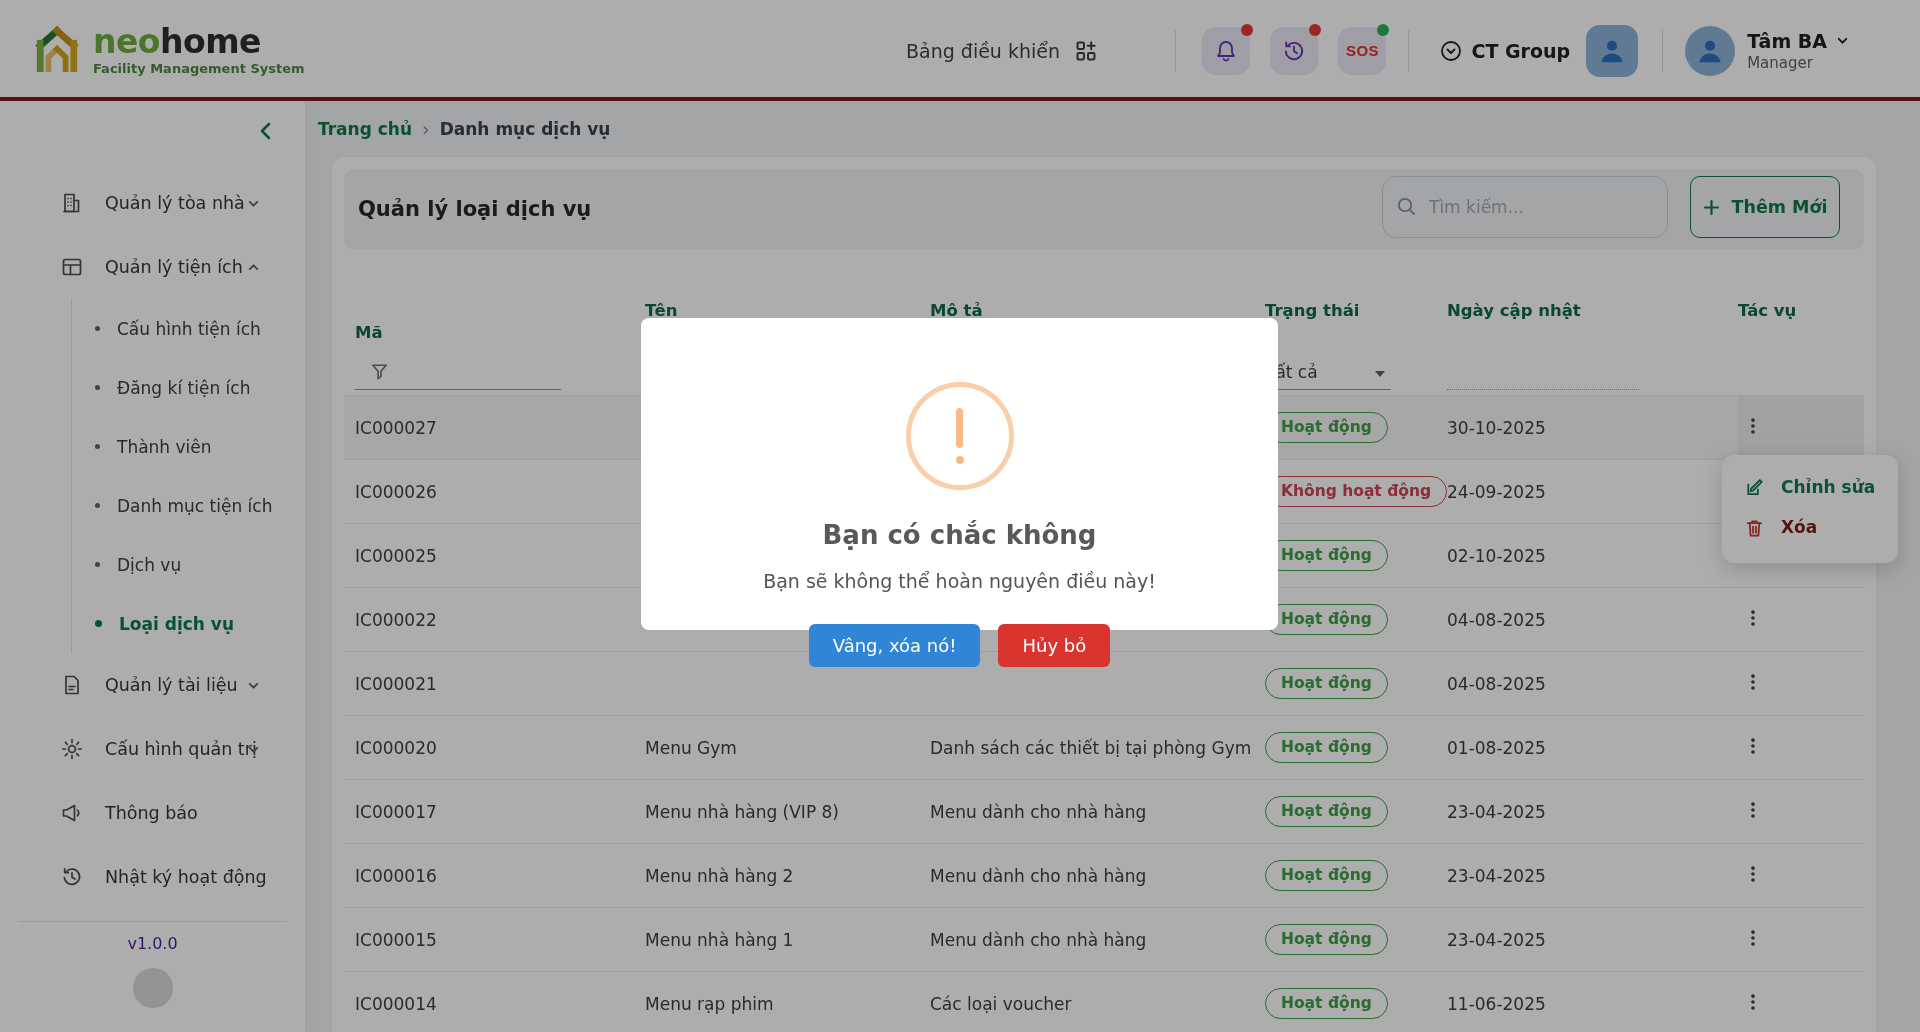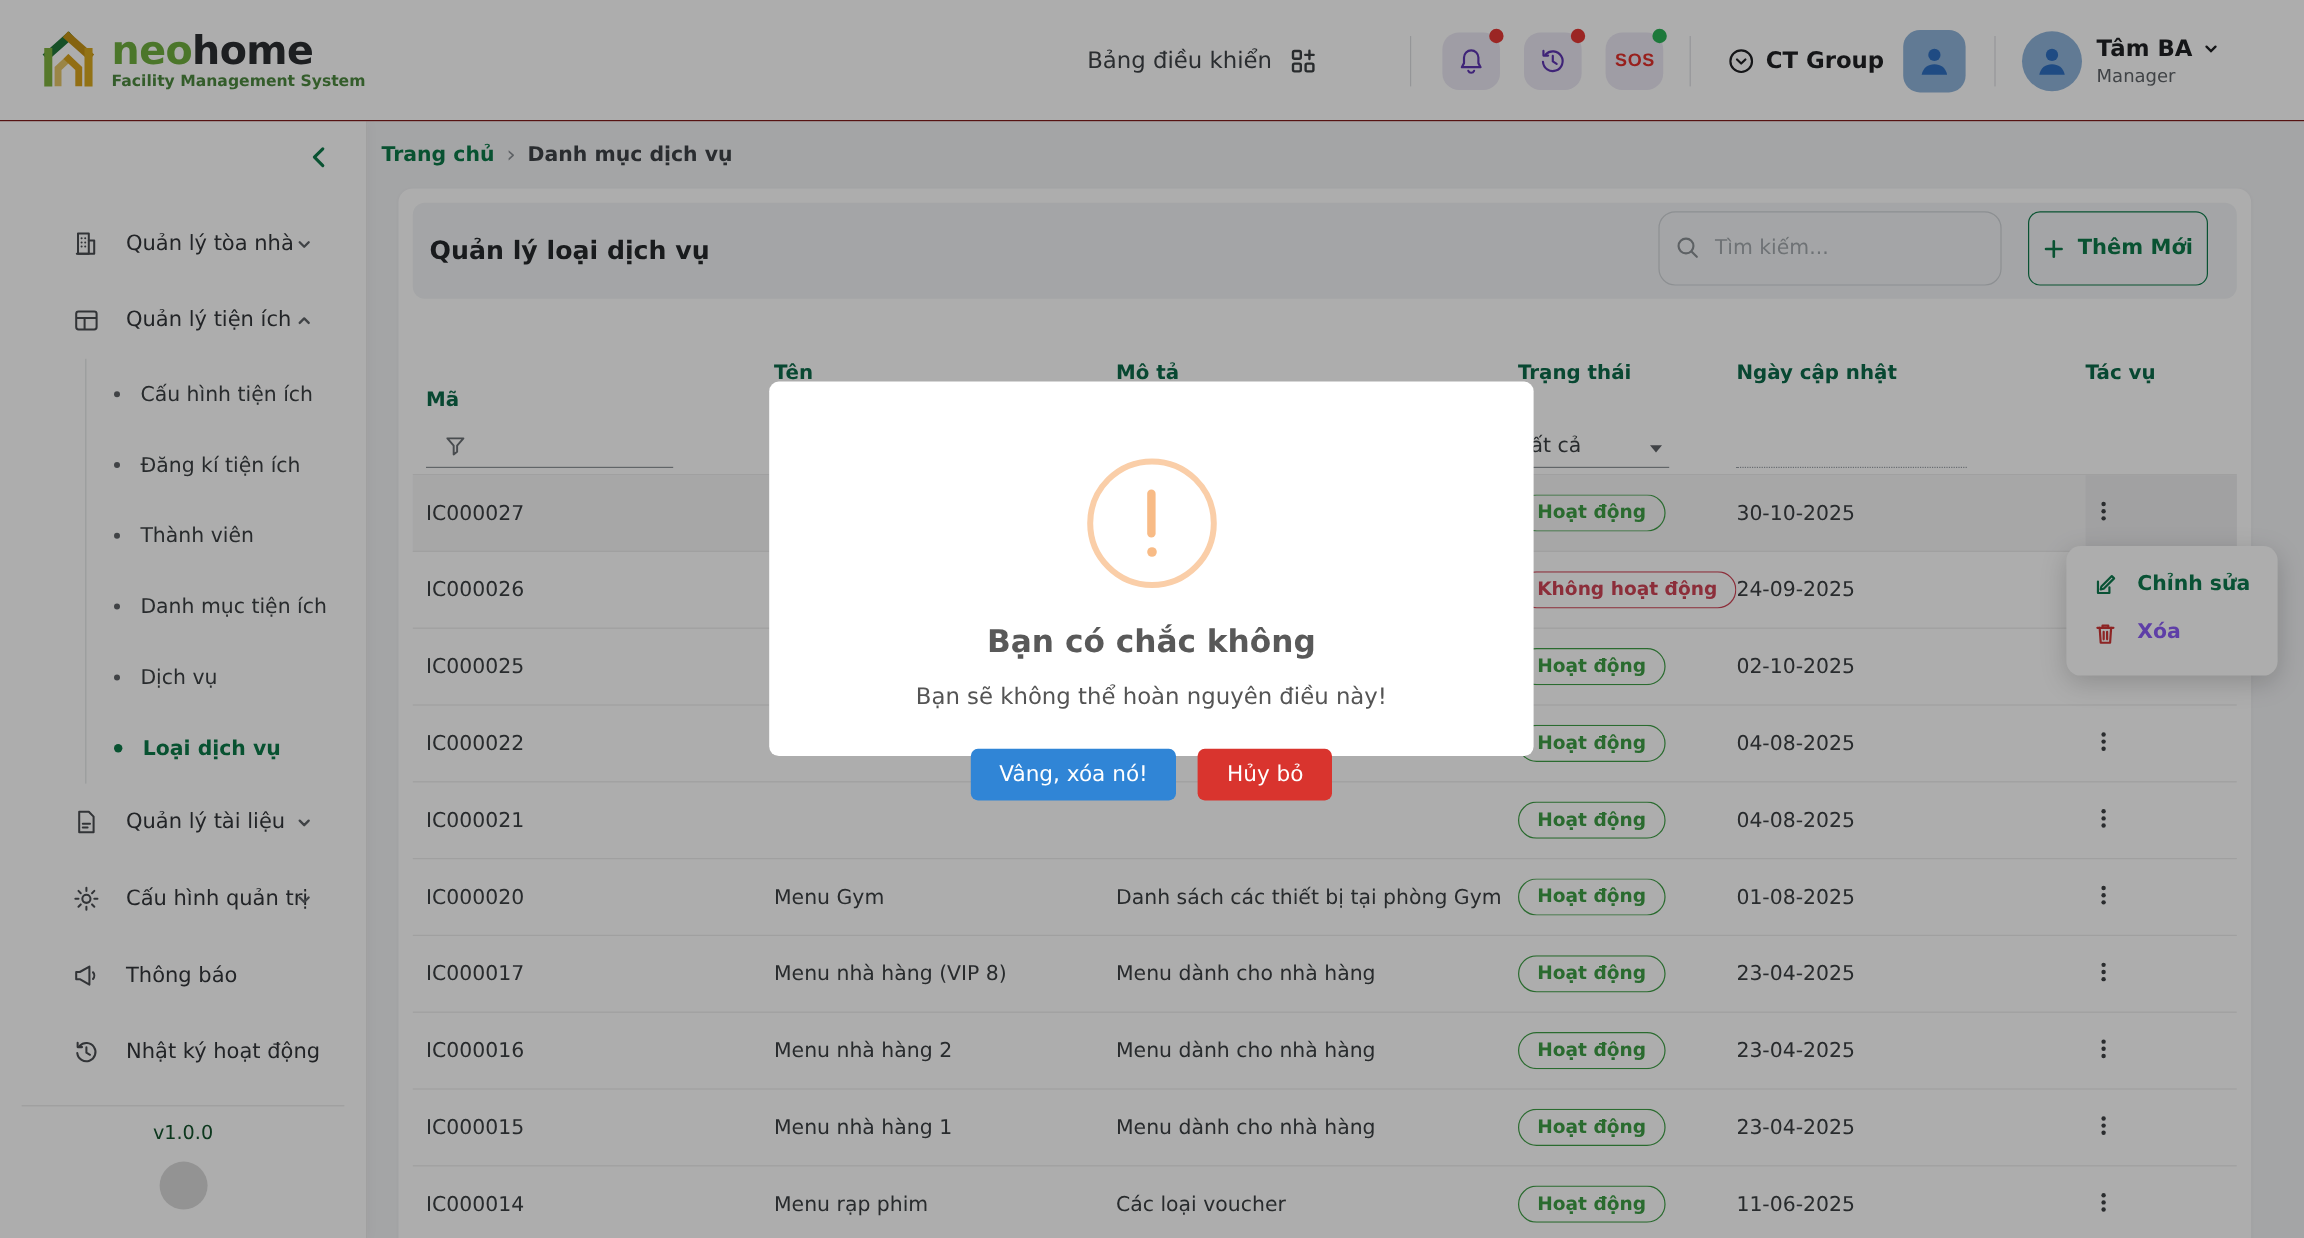--- a/index.html
+++ b/index.html
@@ -1,21 +1,21 @@
 <!DOCTYPE html>
 <html><head>
 <meta charset="utf-8">
 <style>
   * { margin:0; padding:0; box-sizing:border-box; }
   html,body { width:1920px; height:1032px; overflow:hidden; background:#f2f3f5;
     font-family:"DejaVu Sans","Liberation Sans",sans-serif; }
 
   
   .topbar { position:fixed; top:0; left:0; right:0; height:101px; background:#fff;
-    border-bottom:1px solid #7f1d1d; z-index:10; }
+    border-bottom:4px solid #7f1d1d; z-index:10; }
   .brand { position:absolute; left:34px; top:0; height:101px; display:flex; align-items:center; gap:13px; }
   .brand-text .brand-name { font-size:33px; font-weight:700; letter-spacing:-0.5px; line-height:1; }
   .brand-name .neo { color:#6fae3f; }
   .brand-name .home { color:#2b2e31; }
   .brand-sub { font-size:13px; font-weight:600; color:#4d8a40; margin-top:3px; }
   .hdr-title { position:absolute; left:906px; top:0; height:101px; display:flex; align-items:center; gap:14px;
     font-size:19px; font-weight:500; color:#3f4347; }
   .hdr-right { position:absolute; right:70px; top:0; height:101px; display:flex; align-items:center; }
   .vdiv { width:1px; height:42px; background:#dcdee1; }
   .icon-btn { position:relative; width:48px; height:48px; border-radius:14px; background:#eae7f3;
@@ -53,21 +53,21 @@
   .nav-chevron { position:absolute; right:44px; color:#5f6368; width:15px; height:15px; }
   .nav-chevron svg { width:15px; height:15px; }
   .nav-sub { margin-left:59px; border-left:1px solid #e3e5e7; }
   .sub-item { height:59px; display:flex; align-items:center; padding-left:23px; font-size:17px;
     color:#3c4043; cursor:pointer; }
   .sub-item .bullet { width:5px; height:5px; border-radius:50%; background:#606468; margin-right:17px; flex:none; }
   .sub-item.active { color:#0c7a49; font-weight:600; }
   .sub-item.active .bullet { background:#0c7a49; width:7px; height:7px; }
   .sidebar-footer { position:absolute; bottom:0; left:0; right:0; padding-bottom:24px; }
   .sidebar-footer .hr { height:1px; background:#e8e8e8; margin:0 18px 12px; }
-  .version { text-align:center; font-size:16px; color:#14532d; height:20px; }
+  .version { text-align:center; font-size:16px; color:#4c1d95; height:20px; }
   .footer-circle { width:40px; height:40px; border-radius:50%; background:#d9d9d9; margin:14px auto 0; }
 
   
   .main { position:absolute; left:306px; top:101px; right:0; bottom:0; background:#f2f3f5; overflow:hidden; z-index:1; }
   .breadcrumb { height:56px; display:flex; align-items:center; padding-left:12px; gap:10px; font-size:17px; }
   .crumb-home { color:#0c7a49; font-weight:600; cursor:pointer; }
   .crumb-sep { color:#8a8f94; font-size:19px; }
   .crumb-current { color:#3f4347; font-weight:600; }
   .card { margin:0 44px 0 26px; background:#fff; border-radius:12px; padding:12px; height:1000px;
     box-shadow:0 1px 3px rgba(0,0,0,0.04); position:relative; }
@@ -113,21 +113,21 @@
   .kebab { background:none; border:none; width:34px; height:34px; color:#3f4245; cursor:pointer; margin-left:-2px; }
   .kebab svg { width:22px; height:22px; }
 
   
   .context-menu { position:fixed; left:1722px; top:455px; width:176px; height:108px; background:#fff;
     border-radius:12px; box-shadow:0 6px 22px rgba(0,0,0,0.18); z-index:50; padding-top:12px; }
   .menu-item { display:flex; align-items:center; height:40px; padding-left:22px; gap:16px;
     font-size:17px; font-weight:600; cursor:pointer; }
   .menu-item svg { width:21px; height:21px; }
   .menu-item.edit { color:#0e7a4e; }
-  .menu-item.delete { color:#8b5cf6; }
+  .menu-item.delete { color:#7f1d1d; }
 
   
   .backdrop { position:fixed; inset:0; background:rgba(0,0,0,0.32); z-index:90; }
   .swal-modal { position:fixed; left:641px; top:318px; width:637px; height:312px; background:#fff;
     border-radius:8px; z-index:95; display:flex; flex-direction:column; align-items:center; }
   .swal-icon { margin-top:64px; width:108px; height:108px; border:5px solid #facea8; border-radius:50%;
     display:flex; flex-direction:column; align-items:center; justify-content:center; flex:none; }
   .swal-bar { width:7px; height:40px; border-radius:4px; background:#f8bb86; }
   .swal-dot { width:8px; height:8px; border-radius:50%; background:#f8bb86; margin-top:8px; }
   .swal-title { margin-top:30px; font-size:26px; font-weight:700; color:#595959; }

